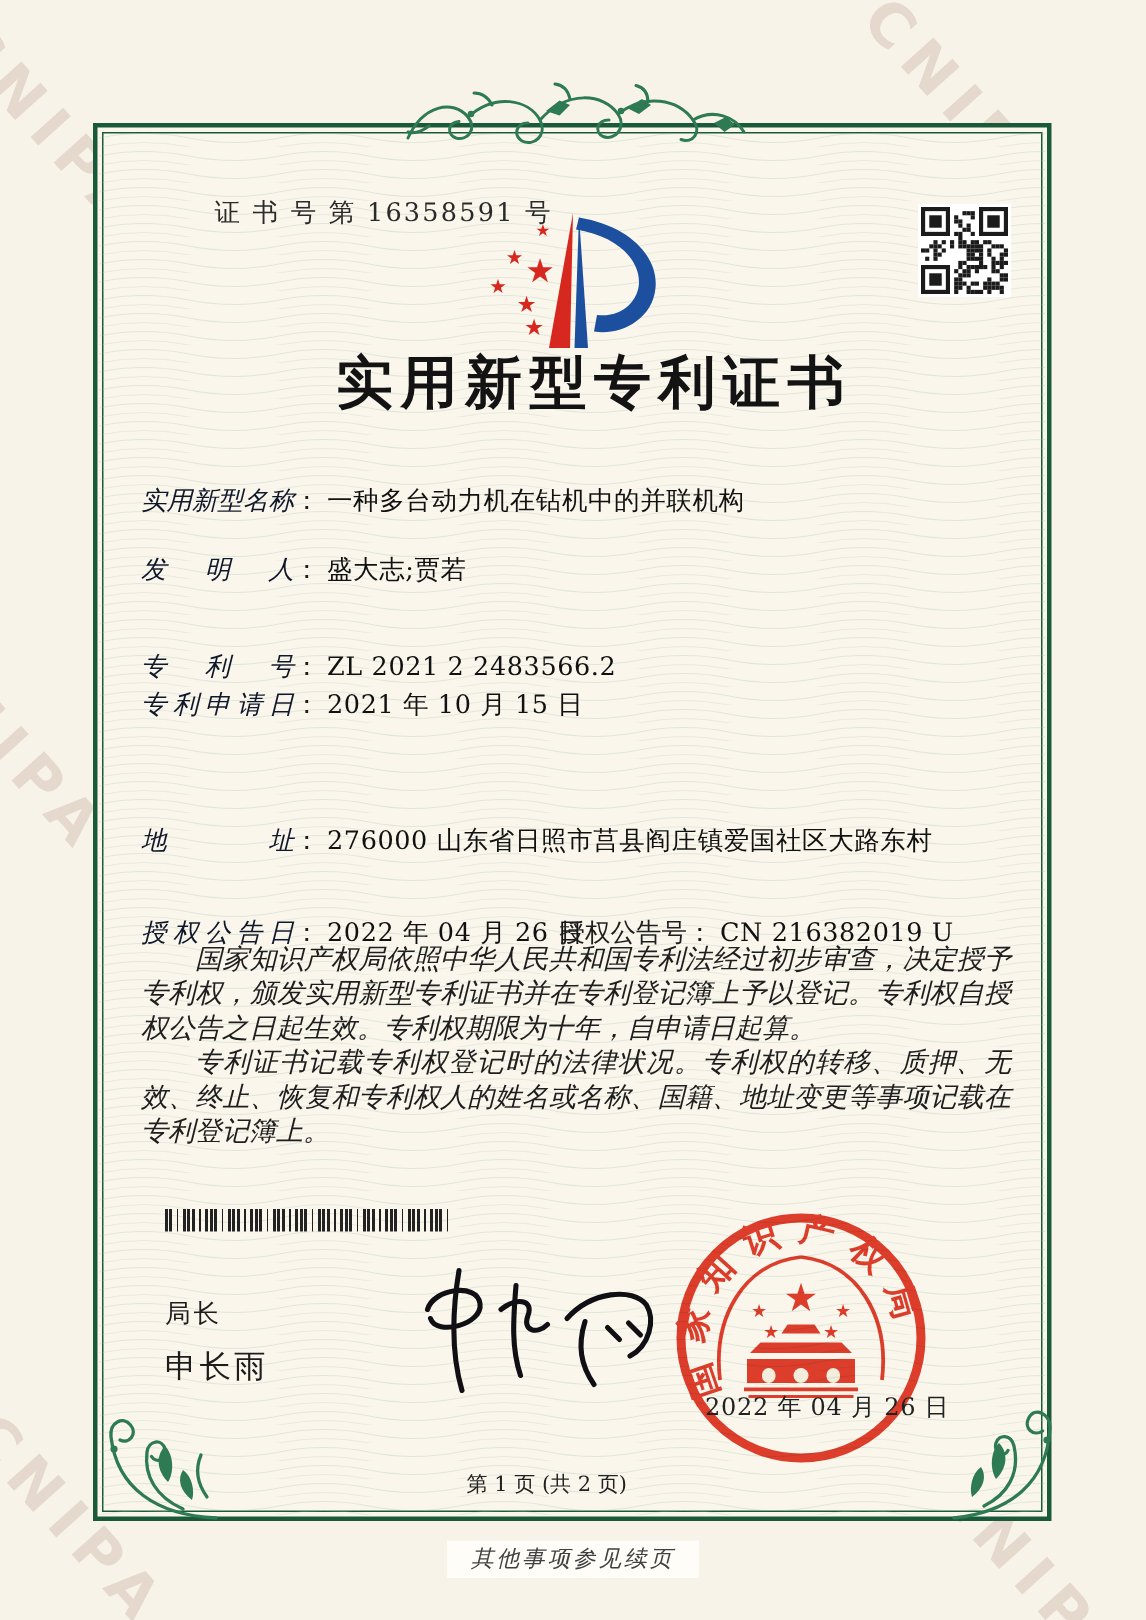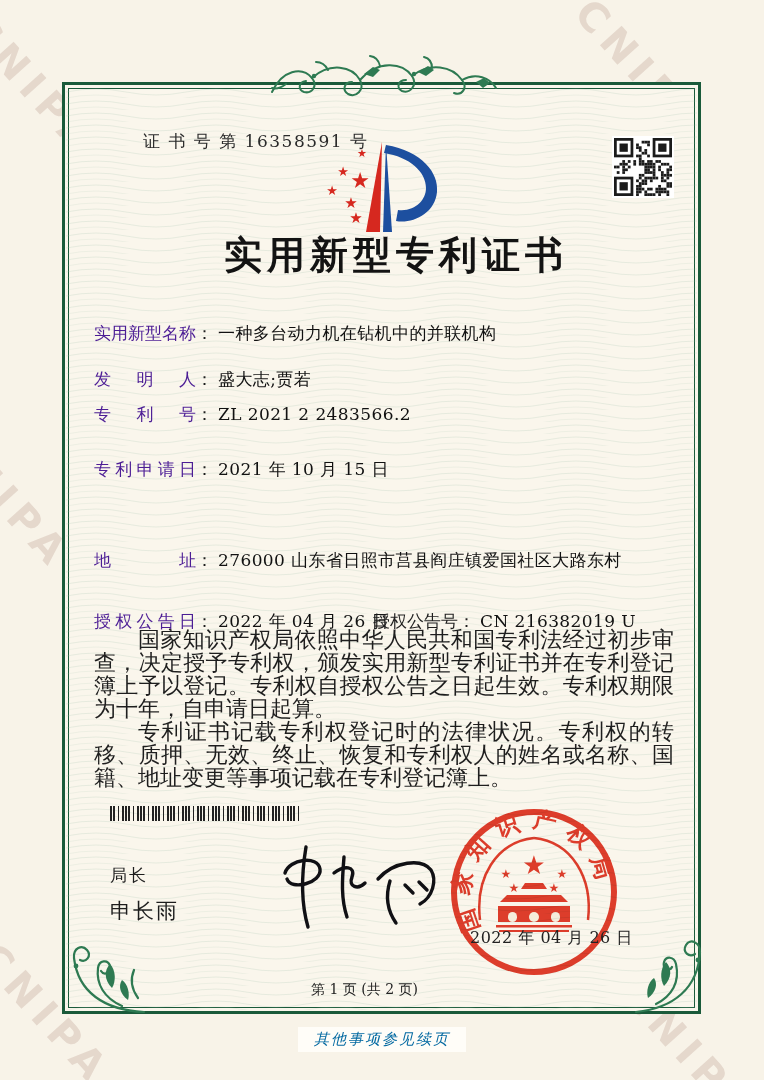--- a/index.html
+++ b/index.html
@@ -36,32 +36,32 @@
   .logo { position:absolute; left:316px; top:126px; z-index:3; }
   .qr { position:absolute; left:612px; top:136px; z-index:3; background:#fff; padding:2px; }
   .title {
     position:absolute; left:62px; top:230px; width:668px; z-index:3;
     text-align:center; font-size:38px; font-weight:700; letter-spacing:5px; color:#131313;
   }
   
   .row { position:absolute; left:94px; z-index:3; font-size:17px; white-space:nowrap; }
   .row .lbl {
     display:inline-block; width:102px; vertical-align:top;
-    text-align:justify; text-align-last:justify; color:#4c1d95;
+    text-align:justify; text-align-last:justify; color:#0f172a;font-style:italic;
   }
   .row .col { display:inline-block; }
   .row .val { margin-left:5px; letter-spacing:.4px; color:#111; }
   .pair { position:absolute; top:16px; white-space:nowrap; }
   .pair2 { left:279px; }
   .pair .lbl5 { display:inline-block; }
   
   .body-text {
     position:absolute; left:94px; top:628px; width:580px; z-index:3;
-    font-size:22px; line-height:23px; text-align:justify;
-    color:#1e1e1e;
+    font-size:18px; line-height:23px; text-align:justify;
+    font-style:italic; color:#1e1e1e;
   }
   .body-text p { text-indent:2em; margin:0; }
   
   .barcode {
     position:absolute; left:110px; top:806px; width:192px; height:15px; z-index:3;
     background:repeating-linear-gradient(90deg,
       #222 0 2px, transparent 2px 3px, #222 3px 5px, transparent 5px 8px,
       #222 8px 9px, transparent 9px 12px, #222 12px 14px, transparent 14px 15px);
   }
   .sig-title { position:absolute; left:110px; top:864px; z-index:3; font-size:17px; letter-spacing:2px; font-family:Liberation Serif, serif; }
@@ -75,21 +75,21 @@
   
   .page-info {
     position:absolute; left:62px; top:981px; width:605px; z-index:3;
     text-align:center; font-size:14px; color:#222;
   }
   .continuation {
     position:absolute; left:0; top:1027px; width:764px; z-index:3; text-align:center;
   }
   .continuation span {
     display:inline-block; background:#fffdf8; padding:3px 16px;
-    font-size:15px; font-style:italic; color:#0369a1; letter-spacing:2px;
+    font-size:15px; font-style:italic; color:#404040; letter-spacing:2px;
   }
 </style>
 </head>
 <body>
 
 <div class="page">
 
   <div class="wm" style="left:-8px; top:6px;">CNIPA</div>
   <div class="wm" style="left:600px; top:-10px;">CNIPA</div>
   <div class="wm wm-lg" style="left:468px; top:296px;">CNIPA</div>
@@ -303,21 +303,21 @@
     </svg>
 
   <div class="title">实用新型专利证书</div>
 
   <div class="row" style="top:322px;">
     <span class="lbl">实用新型名称</span><span class="col">：</span><span class="val">一种多台动力机在钻机中的并联机构</span>
   </div>
   <div class="row" style="top:368px;">
     <span class="lbl">发明人</span><span class="col">：</span><span class="val">盛大志;贾若</span>
   </div>
-  <div class="row" style="top:403px;">
+  <div class="row" style="top:433px;">
     <span class="lbl">专利号</span><span class="col">：</span><span class="val">ZL 2021 2 2483566.2</span>
   </div>
   <div class="row" style="top:458px;">
     <span class="lbl">专利申请日</span><span class="col">：</span><span class="val">2021 年 10 月 15 日</span>
   </div>
   <div class="row" style="top:549px;">
     <span class="lbl">地址</span><span class="col">：</span><span class="val">276000  山东省日照市莒县阎庄镇爱国社区大路东村</span>
   </div>
   <div class="row" style="top:594px; width:580px; height:24px;">
     <span class="pair">

